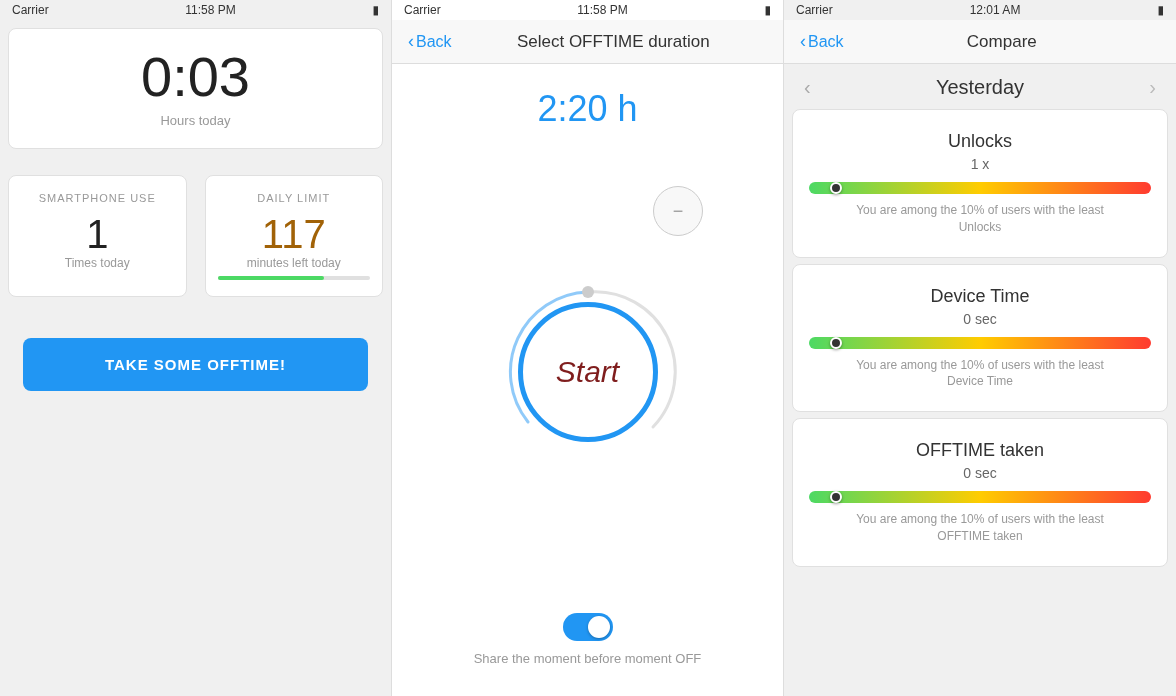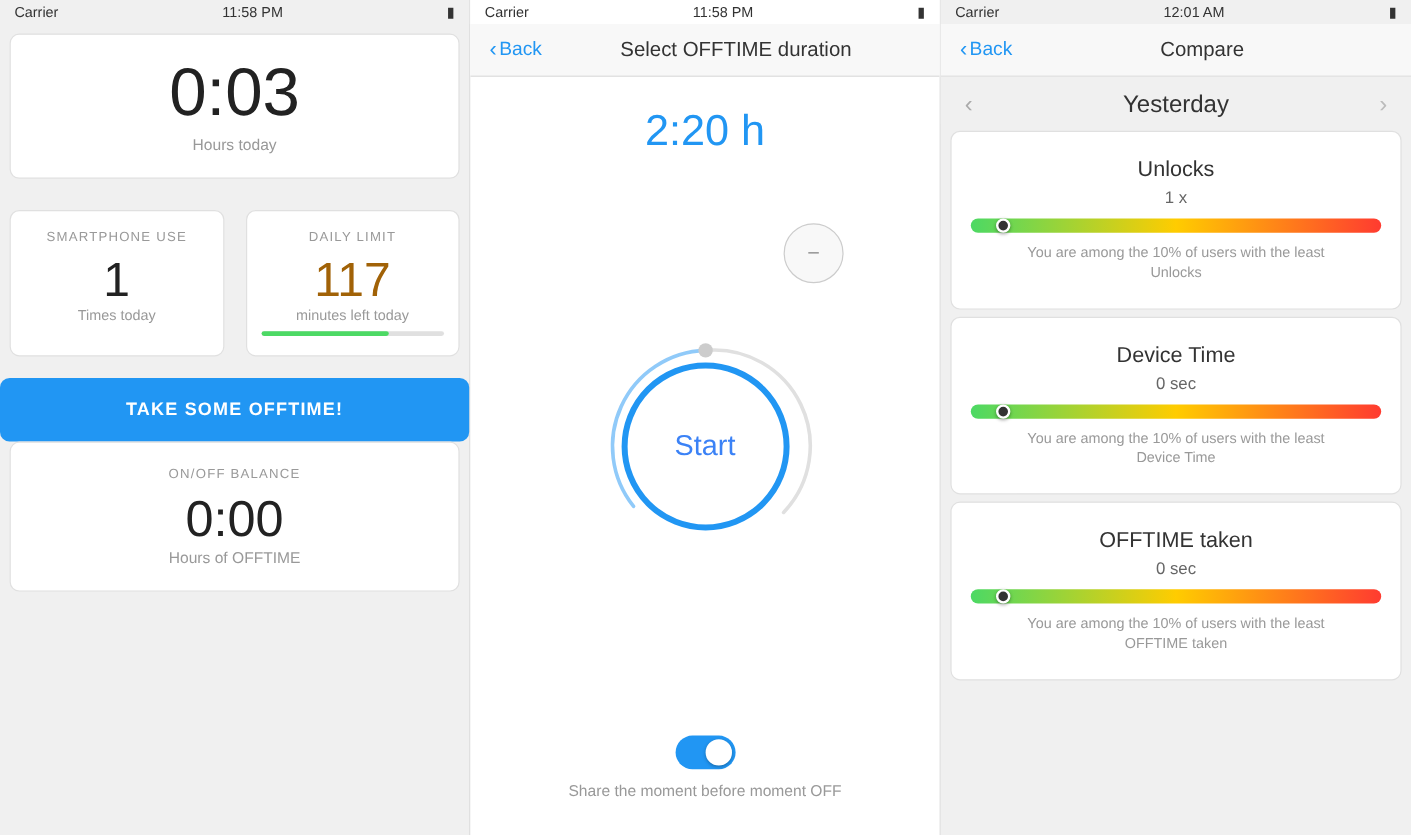--- a/index.html
+++ b/index.html
@@ -85,21 +85,21 @@
       flex: 1; background: white; border-radius: 8px; padding: 16px 12px; text-align: center;
       border: 1px solid #e0e0e0;
     }
     .small-card .big-num { font-size: 40px; font-weight: 300; color: #222; line-height: 1.1; }
     .small-card .big-num.green { color: #a16207; }
     .small-card .card-sub { font-size: 12px; }
     .progress-bar-wrap { margin-top: 6px; height: 4px; background: #e0e0e0; border-radius: 2px; }
     .progress-bar-fill { height: 4px; background: #4cd964; border-radius: 2px; width: 70%; }
 
     .take-offtime-btn {
-      margin: 0;
+      margin: 23px;
       background: #2196f3;
       border: none; border-radius: 8px;
       padding: 18px;
       color: white; font-size: 15px; font-weight: 600;
       letter-spacing: 1px; cursor: pointer; text-align: center;
     }
 
     .balance-card {
       background: white;
       margin: 0 8px;
@@ -143,21 +143,21 @@
       flex: 1; display: flex; align-items: center; justify-content: center; position: relative;
     }
 
     .start-circle {
       width: 140px; height: 140px; border-radius: 50%;
       border: 5px solid #2196f3;
       display: flex; align-items: center; justify-content: center;
       cursor: pointer; position: relative;
     }
     .start-circle-inner {
-      font-size: 24px; font-weight: 500; color: #3b82f6;
+      font-size: 30px; font-weight: 500; color: #7f1d1d; font-style: italic;
     }
 
     
     .arc-svg {
       position: absolute; top: 50%; left: 50%;
       transform: translate(-50%, -50%);
       pointer-events: none;
     }
 
     .small-circle-btn {
@@ -265,25 +265,20 @@
       <div class="big-num green">117</div>
       <div class="card-sub">minutes left today</div>
       <div class="progress-bar-wrap">
         <div class="progress-bar-fill"></div>
       </div>
     </div>
   </div>
 
   <button class="take-offtime-btn">TAKE SOME OFFTIME!</button>
 
-  <div class="balance-card">
-    <div class="card-label">ON/OFF BALANCE</div>
-    <div class="balance-time">0:00</div>
-    <div class="card-sub">Hours of OFFTIME</div>
-  </div>
 
 </div>
 
 <div class="panel2">
 
   <div class="status-bar status-bar2">
     <span>Carrier</span>
     <span>11:58 PM</span>
     <span>▮</span>
   </div>

